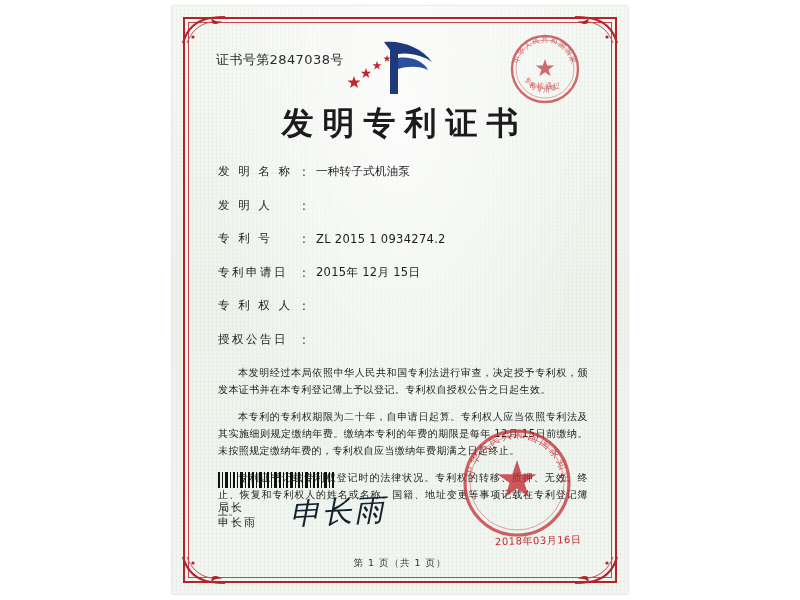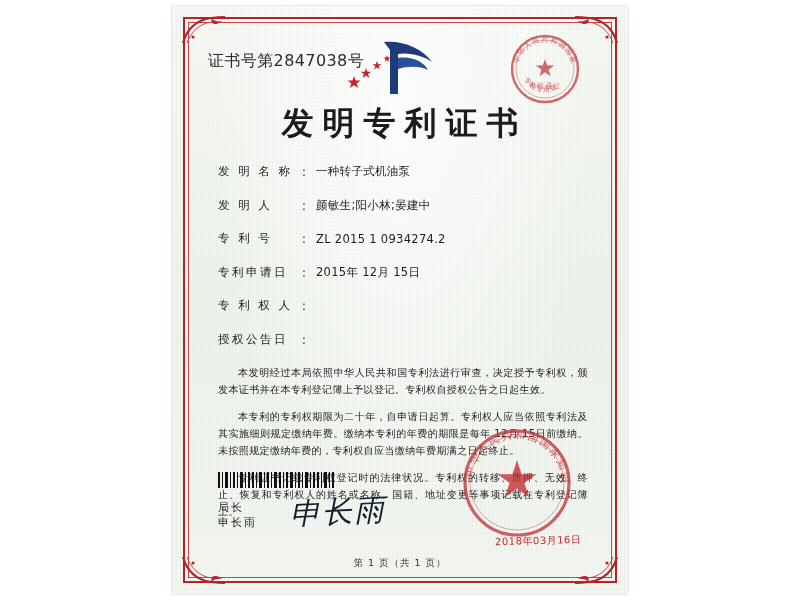--- a/index.html
+++ b/index.html
@@ -72,23 +72,23 @@
   }
   .corner svg { display: block; }
   .corner.tl { left: 9px;  top: 9px; }
   .corner.tr { right: 9px; top: 9px;  transform: scaleX(-1); }
   .corner.bl { left: 9px;  bottom: 9px; transform: scaleY(-1); }
   .corner.br { right: 9px; bottom: 9px; transform: scale(-1,-1); }
 
   
   .serial {
     position: absolute;
-    left: 36px;
+    left: 44px;
     top: 45px;
-    font-size: 16px;
+    font-size: 13px;
     color: #2a2a2a;
     letter-spacing: 0.4px;
     white-space: nowrap;
   }
 
   
   .emblem {
     position: absolute;
     left: 50%;
     top: 30px;
@@ -316,21 +316,20 @@
 
     <div class="fields">
       <div class="field-row">
         <span class="field-label">发 明 名 称</span>
         <span class="field-colon">:</span>
         <span class="field-value">一种转子式机油泵</span>
       </div>
       <div class="field-row">
         <span class="field-label">发 明 人</span>
         <span class="field-colon">:</span>
-        <span class="field-value">颜敏生;阳小林;晏建中</span>
       </div>
       <div class="field-row">
         <span class="field-label">专 利 号</span>
         <span class="field-colon">:</span>
         <span class="field-value">ZL 2015 1 0934274.2</span>
       </div>
       <div class="field-row">
         <span class="field-label">专利申请日</span>
         <span class="field-colon">:</span>
         <span class="field-value">2015年 12月 15日</span>

